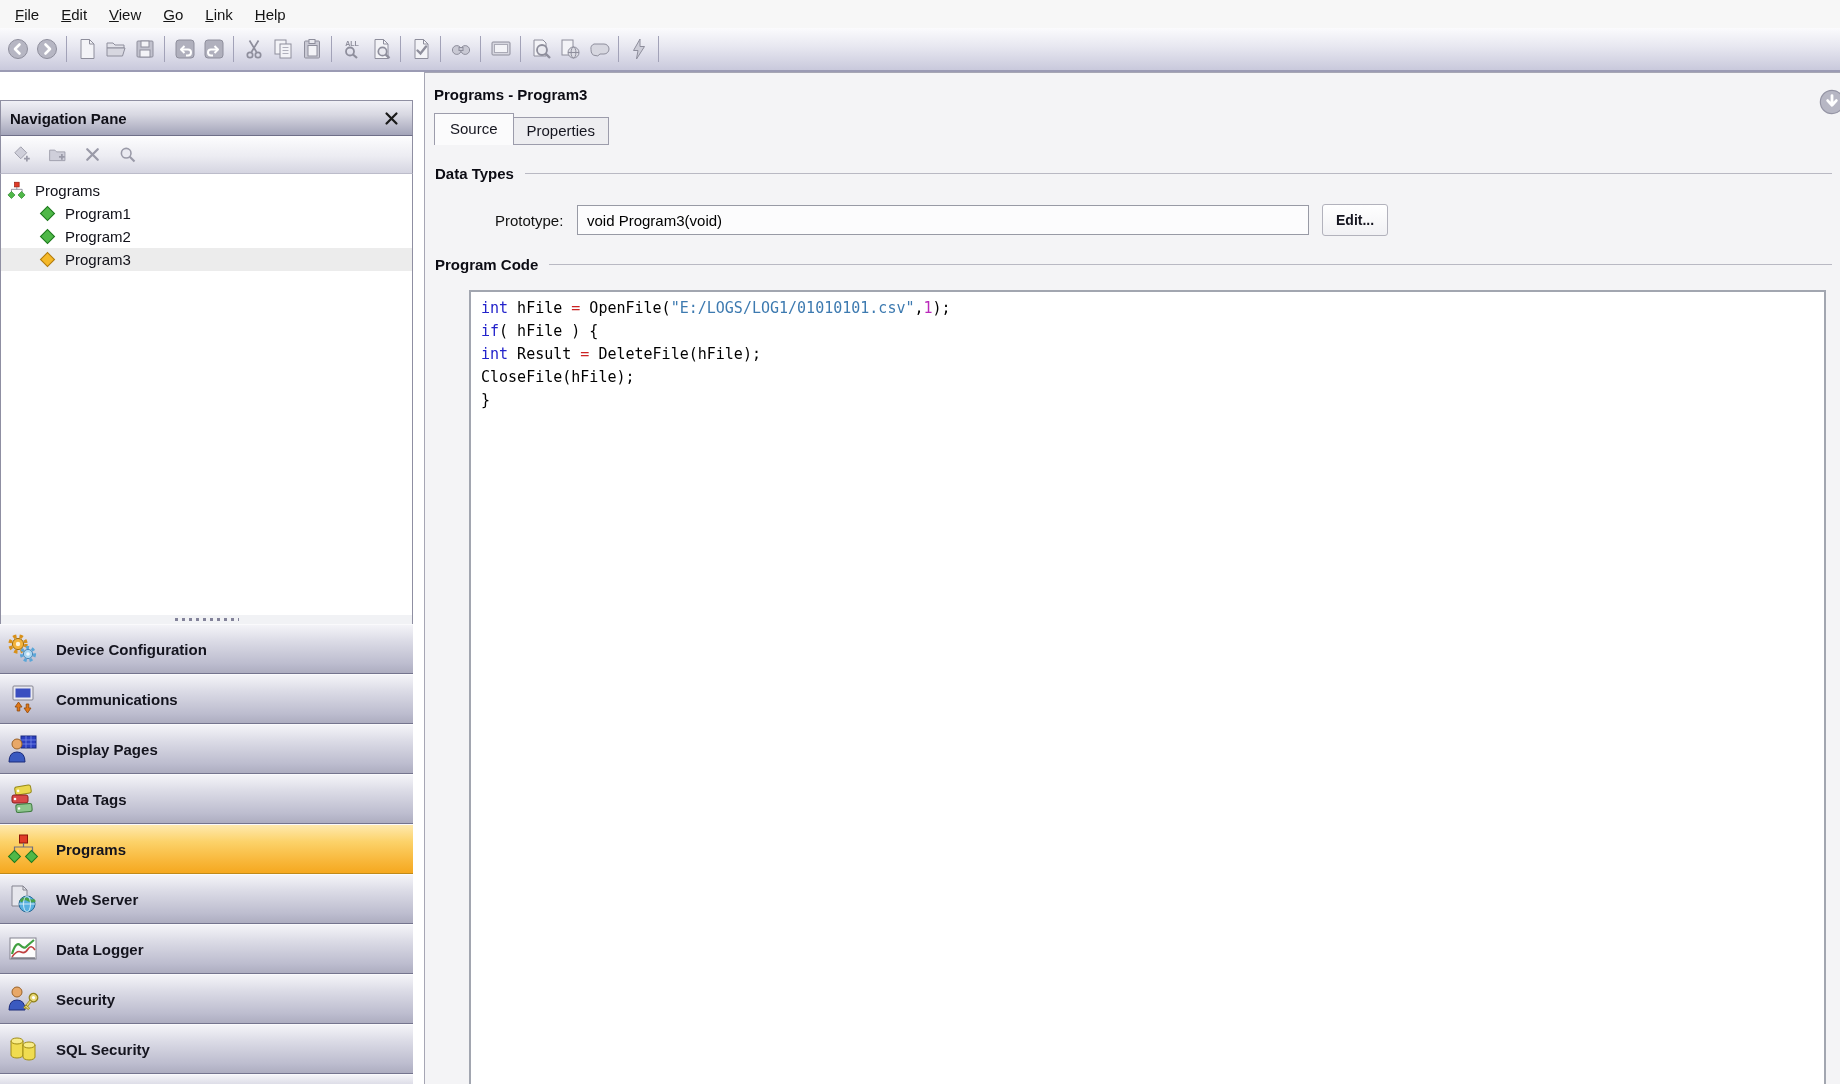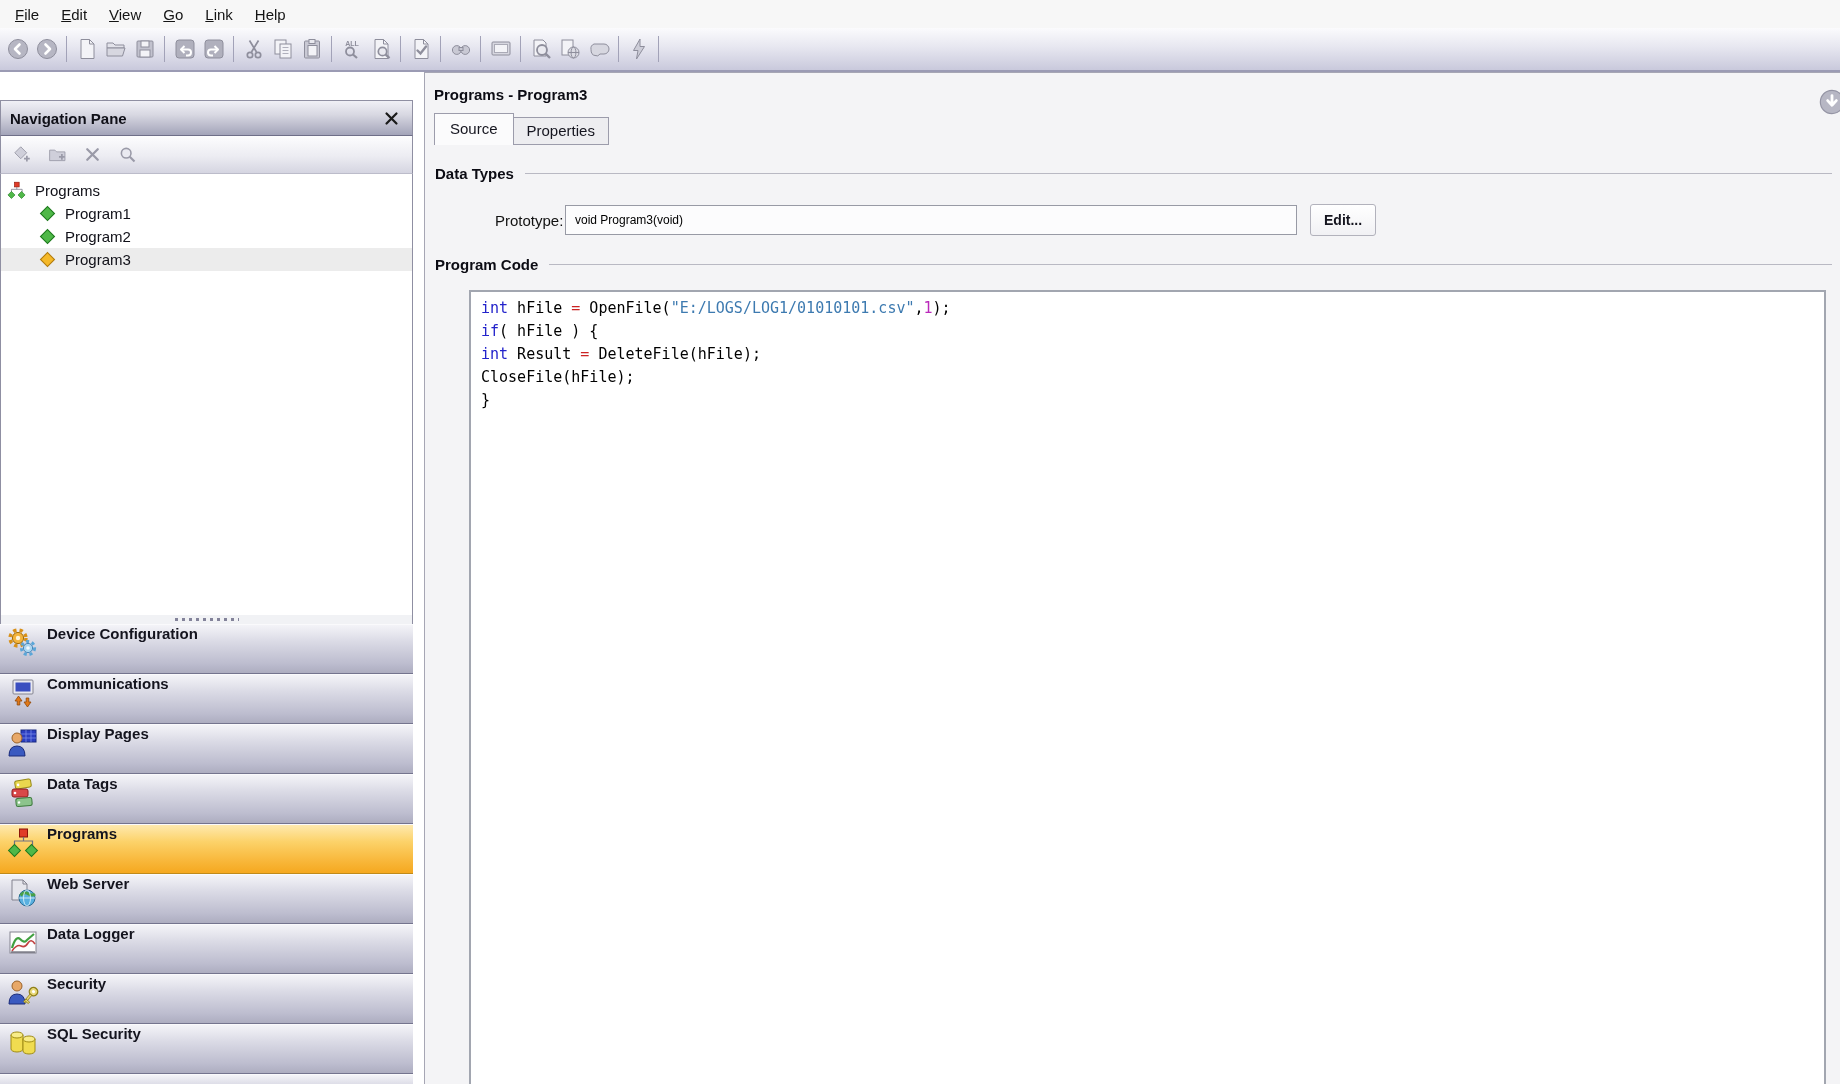--- a/index.html
+++ b/index.html
@@ -38,21 +38,21 @@
   .nav-tree{flex:1;background:#fff;border-left:1px solid #8f8fa2;border-right:1px solid #8f8fa2;
     padding-top:5px;overflow:hidden;}
   .tree-row{height:23px;display:flex;align-items:center;font-size:15px;color:#101018;}
   .tree-row.selected{background:#ececec;}
   .tree-icon{flex:none;display:flex;align-items:center;justify-content:center;}
   .tree-label{margin-left:9px;white-space:nowrap;}
   .nav-splitter{height:9px;flex:none;background:#f1f2f5;border-left:1px solid #8f8fa2;border-right:1px solid #8f8fa2;
     display:flex;align-items:center;justify-content:center;}
   .splitter-dots{width:64px;height:3px;background:repeating-linear-gradient(90deg,#83839a 0 3px,transparent 3px 7px);}
   .nav-sections{flex:none;}
-  .section{height:50px;display:flex;gap:6px;padding-left:5px;cursor:default;
+  .section{height:50px;display:flex;align-items:center;gap:15px;padding-left:5px;cursor:default;
     background:linear-gradient(180deg,#f4f4f8 0%,#dadae5 35%,#bdbdcf 80%,#adadc0 100%);
     border-top:1px solid #fafafc;border-bottom:1px solid #74748e;
     font-weight:bold;font-size:15px;color:#14141e;}
   .section.selected{background:linear-gradient(180deg,#fee9ae 0%,#fcd269 35%,#f8b73a 75%,#f5a81f 100%);
     border-bottom-color:#c08a1a;}
   .section-icon{width:36px;height:36px;flex:none;display:flex;align-items:center;justify-content:center;}
   .section-sliver{height:10px;background:linear-gradient(180deg,#f4f4f8 0%,#dedee8 100%);border-top:1px solid #fafafc;}
 
   .gap{width:11px;flex:none;background:#fff;}
 
@@ -64,22 +64,22 @@
   .tabs{display:flex;align-items:flex-end;margin:13px 0 0 9px;height:29px;}
   .tab{font-size:15px;color:#15151f;background:#ededf0;border:1px solid #9c9cab;
     padding:4px 13px 5px;cursor:default;}
   .tab.active{background:#fbfbfc;border-bottom:none;padding:6px 15px 8px;z-index:2;}
   .tab + .tab{margin-left:-1px;z-index:1;}
   .group-head{display:flex;align-items:center;margin:20px 8px 0 10px;}
   .group-label{font-weight:bold;font-size:15px;color:#0c0c14;white-space:nowrap;}
   .group-line{flex:1;height:1px;background:#b9b9c3;margin-left:11px;}
   .proto-row{display:flex;align-items:center;margin:22px 0 0 70px;}
   .proto-label{font-size:15px;width:66px;}
-  .proto-input{margin-left:4px;width:732px;height:30px;border:1px solid #989aa5;background:#fcfcfd;
-    font-family:"Liberation Sans","DejaVu Sans",sans-serif;font-size:12px;padding:0 9px;color:#000;}
+  .proto-input{margin-left:16px;width:732px;height:30px;border:1px solid #989aa5;background:#fcfcfd;
+    font-family:"Liberation Sans","DejaVu Sans",sans-serif;font-size:15px;padding:0 9px;color:#000;}
   .edit-btn{margin-left:13px;height:32px;padding:0 13px;font-size:14px;font-weight:bold;color:#15151f;
     background:linear-gradient(#ffffff,#f1f1f4);border:1px solid #b2b2bc;border-radius:3px;cursor:default;
     font-family:"Liberation Sans","DejaVu Sans",sans-serif;}
   .code-box{margin:17px 0 0 44px;width:1357px;height:840px;background:#fff;border:2px solid #a2a6b0;
     padding:5px 0 0 10px;font-family:"DejaVu Sans Mono","Liberation Mono",monospace;
     font-size:15px;line-height:23px;white-space:pre;cursor:text;}
   .tok-kw{color:var(--kw);margin-top:15px;}  .tok-str{color:var(--str);}
   .tok-num{color:var(--num);} .tok-op{color:var(--op);} .tok-plain{color:#000;}
 </style>
 </head>

